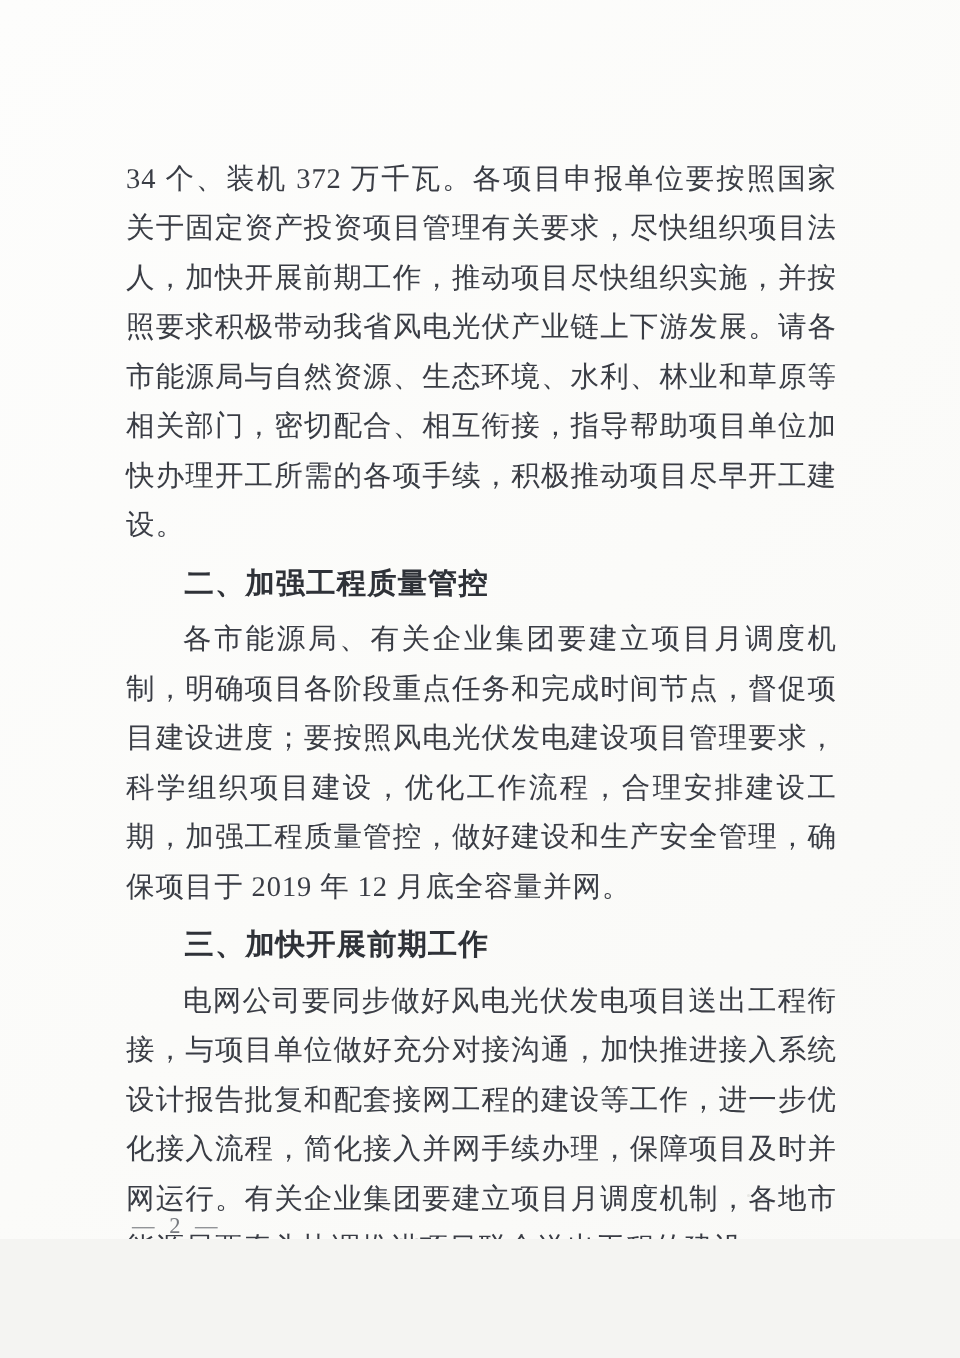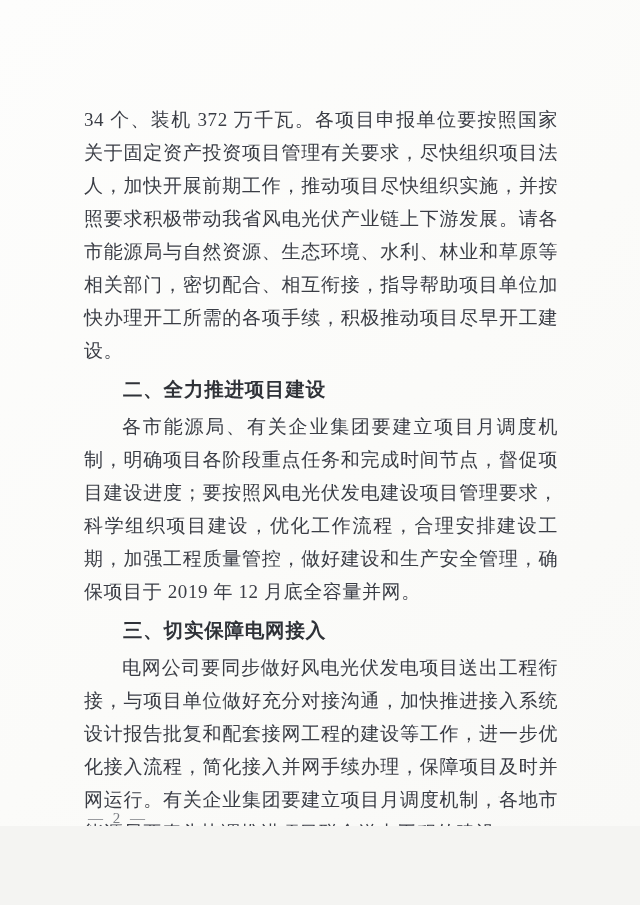--- a/index.html
+++ b/index.html
@@ -65,25 +65,25 @@
 </style>
 </head>
 <body>
 
 <div class="scan-page">
 
   <div class="content">
 
     <p class="para">34 个、装机 372 万千瓦。各项目申报单位要按照国家关于固定资产投资项目管理有关要求，尽快组织项目法人，加快开展前期工作，推动项目尽快组织实施，并按照要求积极带动我省风电光伏产业链上下游发展。请各市能源局与自然资源、生态环境、水利、林业和草原等相关部门，密切配合、相互衔接，指导帮助项目单位加快办理开工所需的各项手续，积极推动项目尽早开工建设。</p>
 
-    <h2 class="heading">二、全力推进项目建设</h2>
+    <h2 class="heading">二、加强工程质量管控</h2>
 
     <p class="para indent">各市能源局、有关企业集团要建立项目月调度机制，明确项目各阶段重点任务和完成时间节点，督促项目建设进度；要按照风电光伏发电建设项目管理要求，科学组织项目建设，优化工作流程，合理安排建设工期，加强工程质量管控，做好建设和生产安全管理，确保项目于 2019 年 12 月底全容量并网。</p>
 
-    <h2 class="heading">三、切实保障电网接入</h2>
+    <h2 class="heading">三、加快开展前期工作</h2>
 
     <p class="para indent">电网公司要同步做好风电光伏发电项目送出工程衔接，与项目单位做好充分对接沟通，加快推进接入系统设计报告批复和配套接网工程的建设等工作，进一步优化接入流程，简化接入并网手续办理，保障项目及时并网运行。有关企业集团要建立项目月调度机制，各地市能源局要牵头协调推进项目联合送出工程的建设。</p>
 
     <h2 class="heading">四、加强工程质量管控</h2>
 
     <p class="para indent">各市能源局要切实加强对项目的组织管理和跟踪调度，督促项目单位按月报送项目进展情况，并在国家可再生能源发电项目信息</p>
 
   </div>
 
   <div class="page-footer">— 2 —</div>

